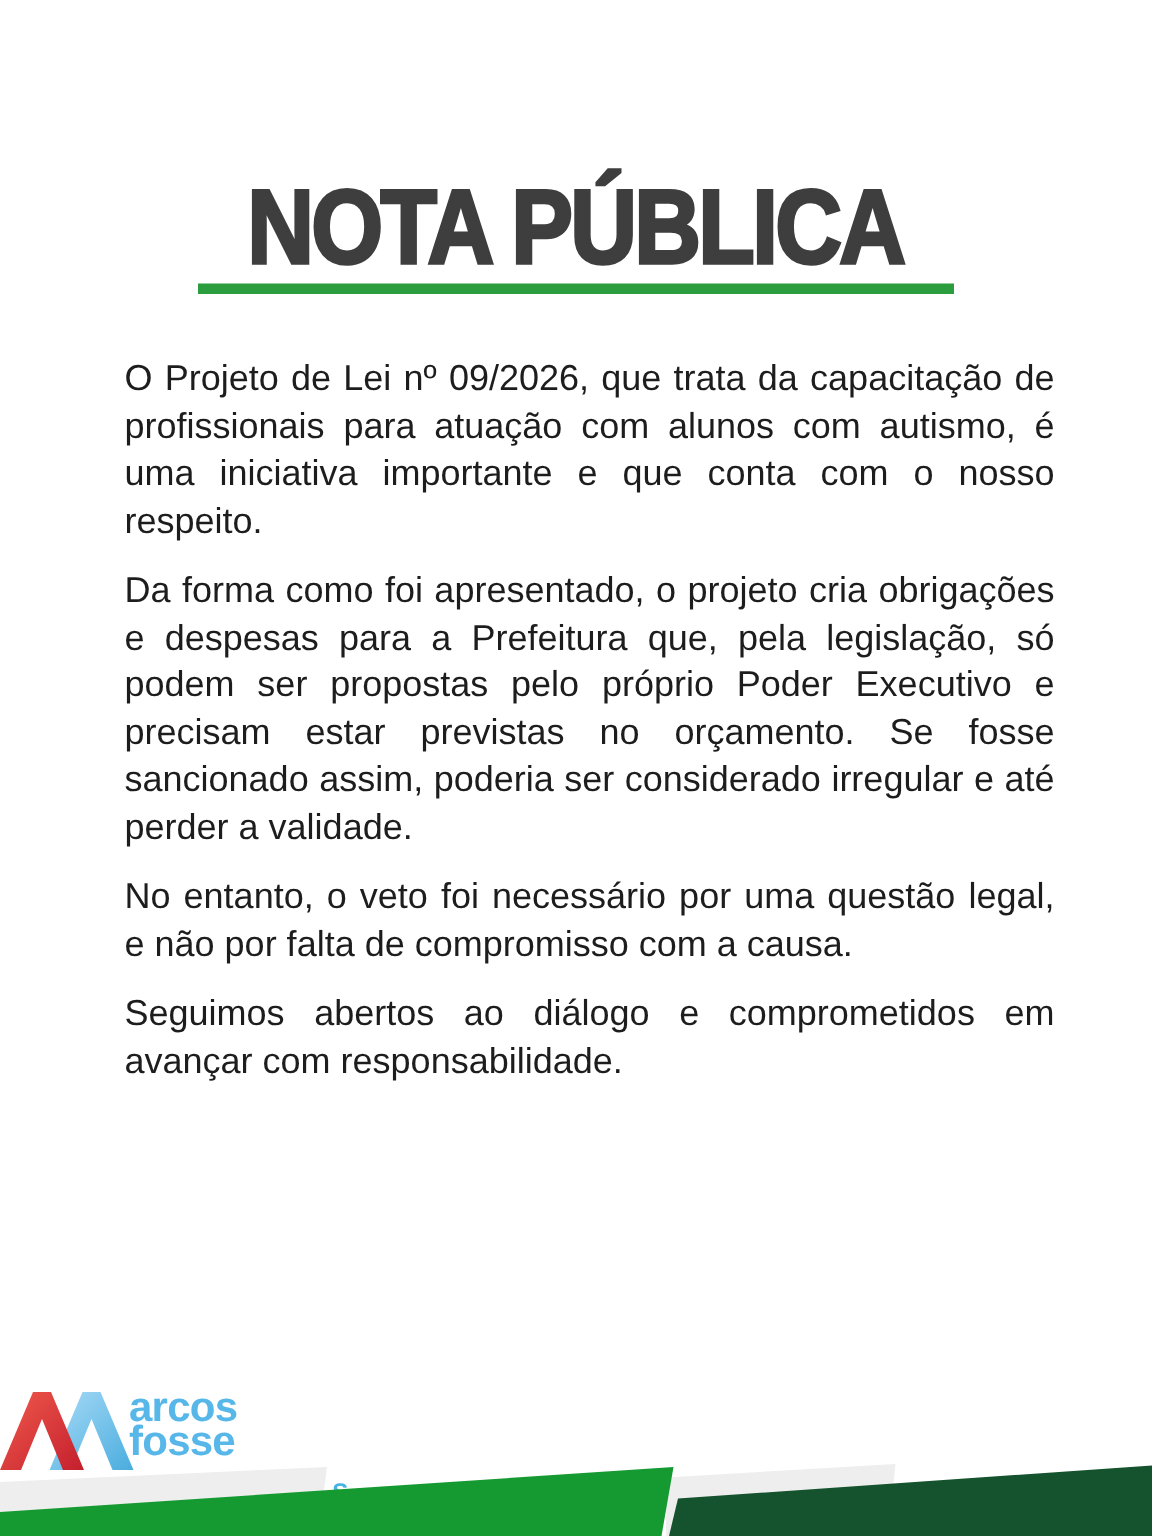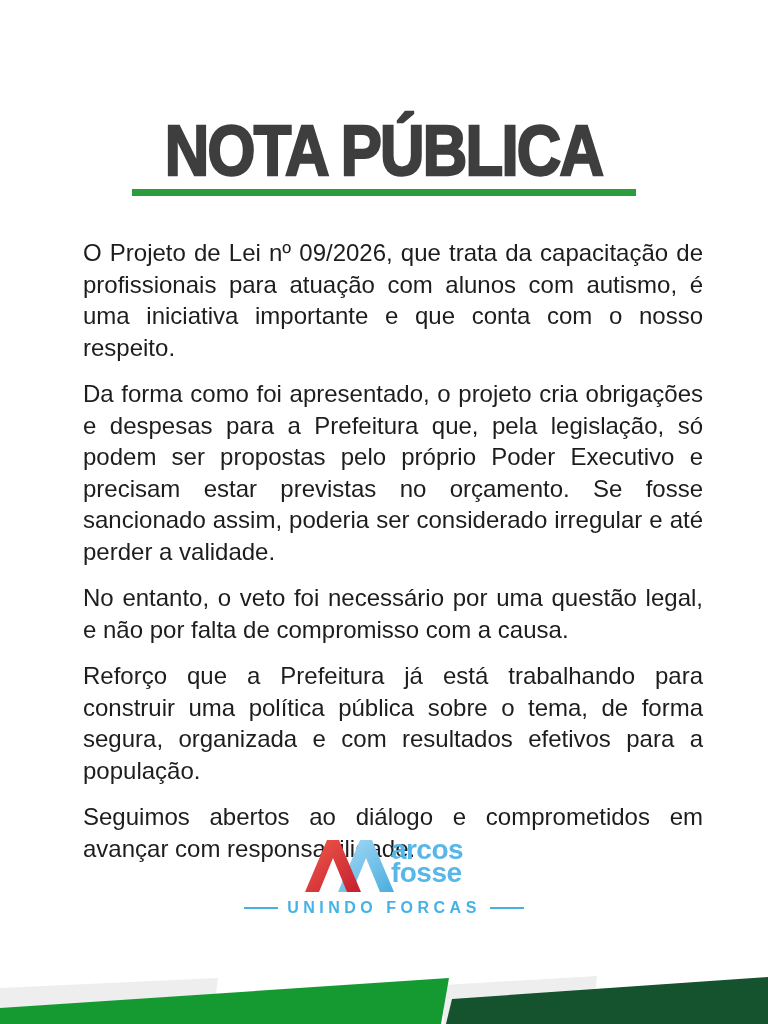--- a/index.html
+++ b/index.html
@@ -29,22 +29,22 @@
   
   .note-body{
     position:absolute;top:237px;left:83px;width:620px;
     font-size:24px;line-height:31.5px;color:#1d1d1d;
     text-align:justify;
   }
   .note-body p{margin:0 0 15px 0;}
 
   
   .logo{
-    position:absolute;top:832px;left:0;width:768px;
-    display:flex;flex-direction:column;align-items:center;
+    position:absolute;top:920px;left:0;width:768px;
+    display:flex;flex-direction:column;
   }
   .logo-row{display:flex;align-items:flex-start;}
   .logo-monogram{display:block;margin-top:4px;}
   .logo-names{margin-left:-6px;margin-top:6px;}
   .logo-name{
     font-weight:bold;font-size:28px;line-height:23px;
     color:#58b7e9;letter-spacing:-0.5px;
   }
   .logo-tagline{
     margin-top:5px;display:flex;align-items:center;gap:9px;
@@ -65,21 +65,20 @@
 
 <div class="title-wrap">
   <div class="title">NOTA PÚBLICA</div>
 </div>
 <div class="title-underline"></div>
 
 <div class="note-body">
   <p>O Projeto de Lei nº 09/2026, que trata da capacitação de profissionais para atuação com alunos com autismo, é uma iniciativa importante e que conta com o nosso respeito.</p>
   <p>Da forma como foi apresentado, o projeto cria obrigações e despesas para a Prefeitura que, pela legislação, só podem ser propostas pelo próprio Poder Executivo e precisam estar previstas no orçamento. Se fosse sancionado assim, poderia ser considerado irregular e até perder a validade.</p>
   <p>No entanto, o veto foi necessário por uma questão legal, e não por falta de compromisso com a causa.</p>
-  <p>Reforço que a Prefeitura já está trabalhando para construir uma política pública sobre o tema, de forma segura, organizada e com resultados efetivos para a população.</p>
   <p>Seguimos abertos ao diálogo e comprometidos em avançar com responsabilidade.</p>
 </div>
 
 <div class="logo">
   <div class="logo-row">
     <svg class="logo-monogram" width="92" height="58" viewBox="0 0 92 58">
       <defs>
         <linearGradient id="redg" x1="0" y1="0" x2="1" y2="1">
           <stop offset="0" stop-color="#f05a4b"></stop>
           <stop offset="1" stop-color="#c41f2e"></stop>

